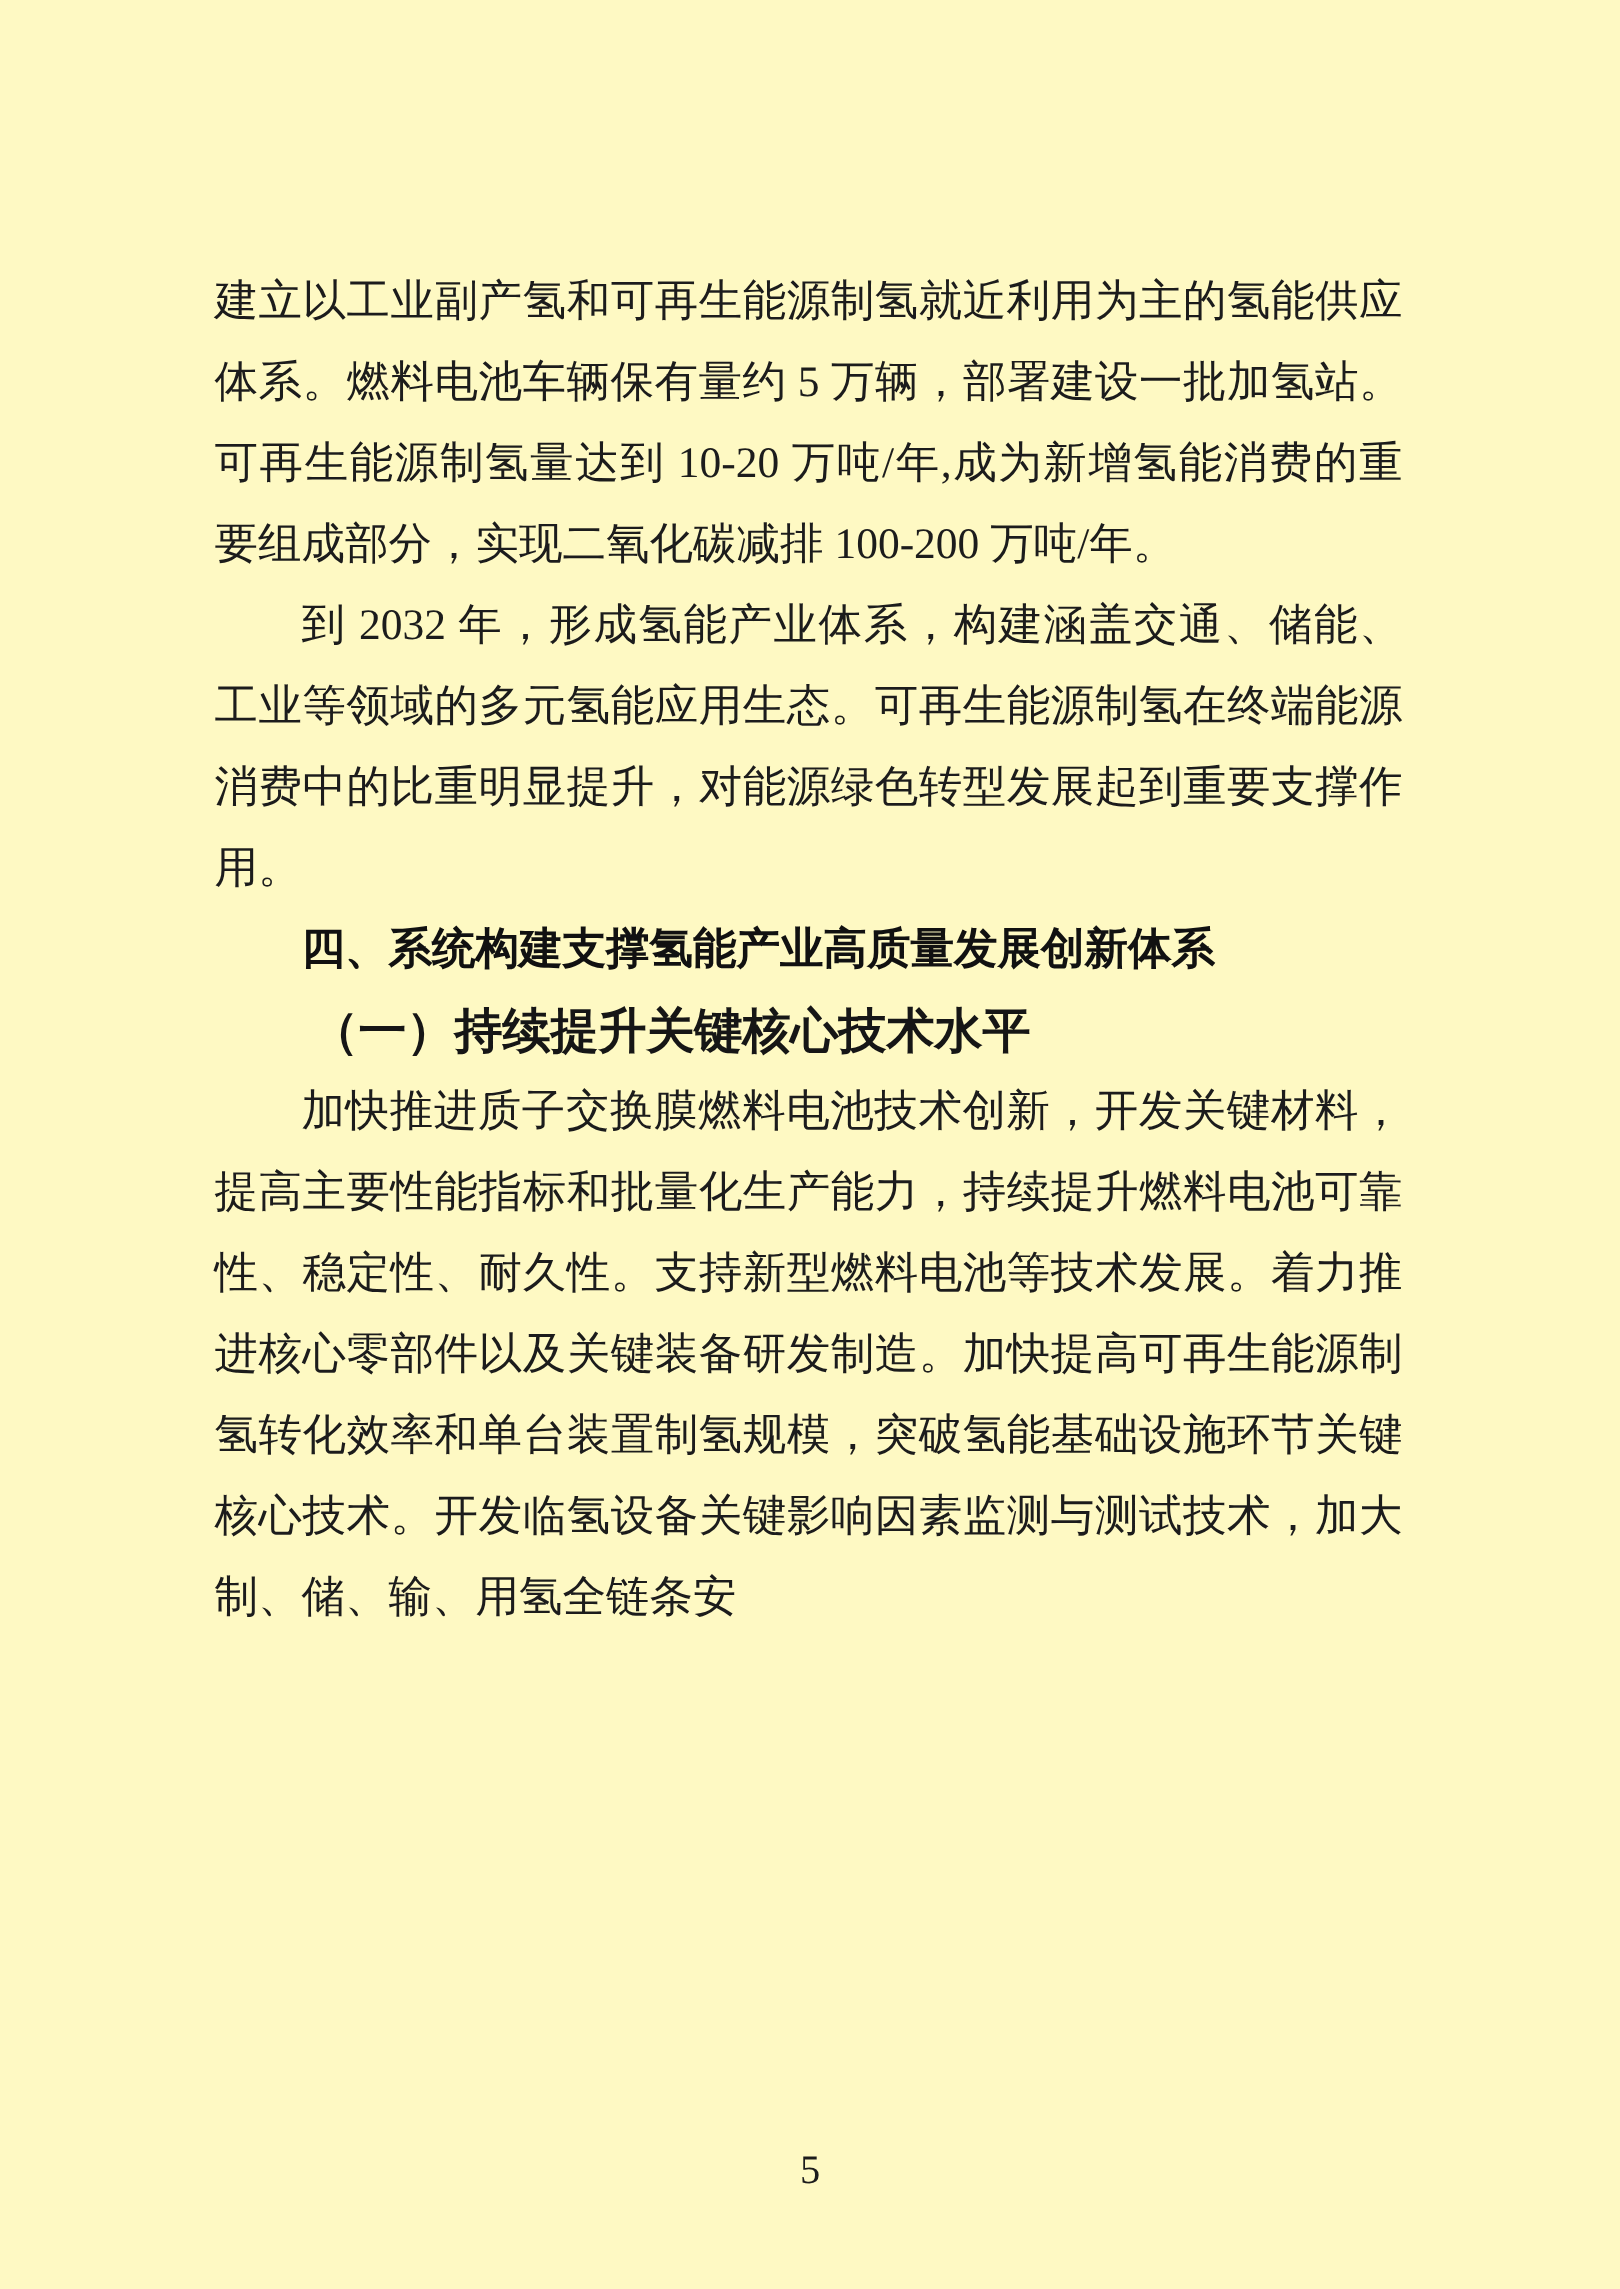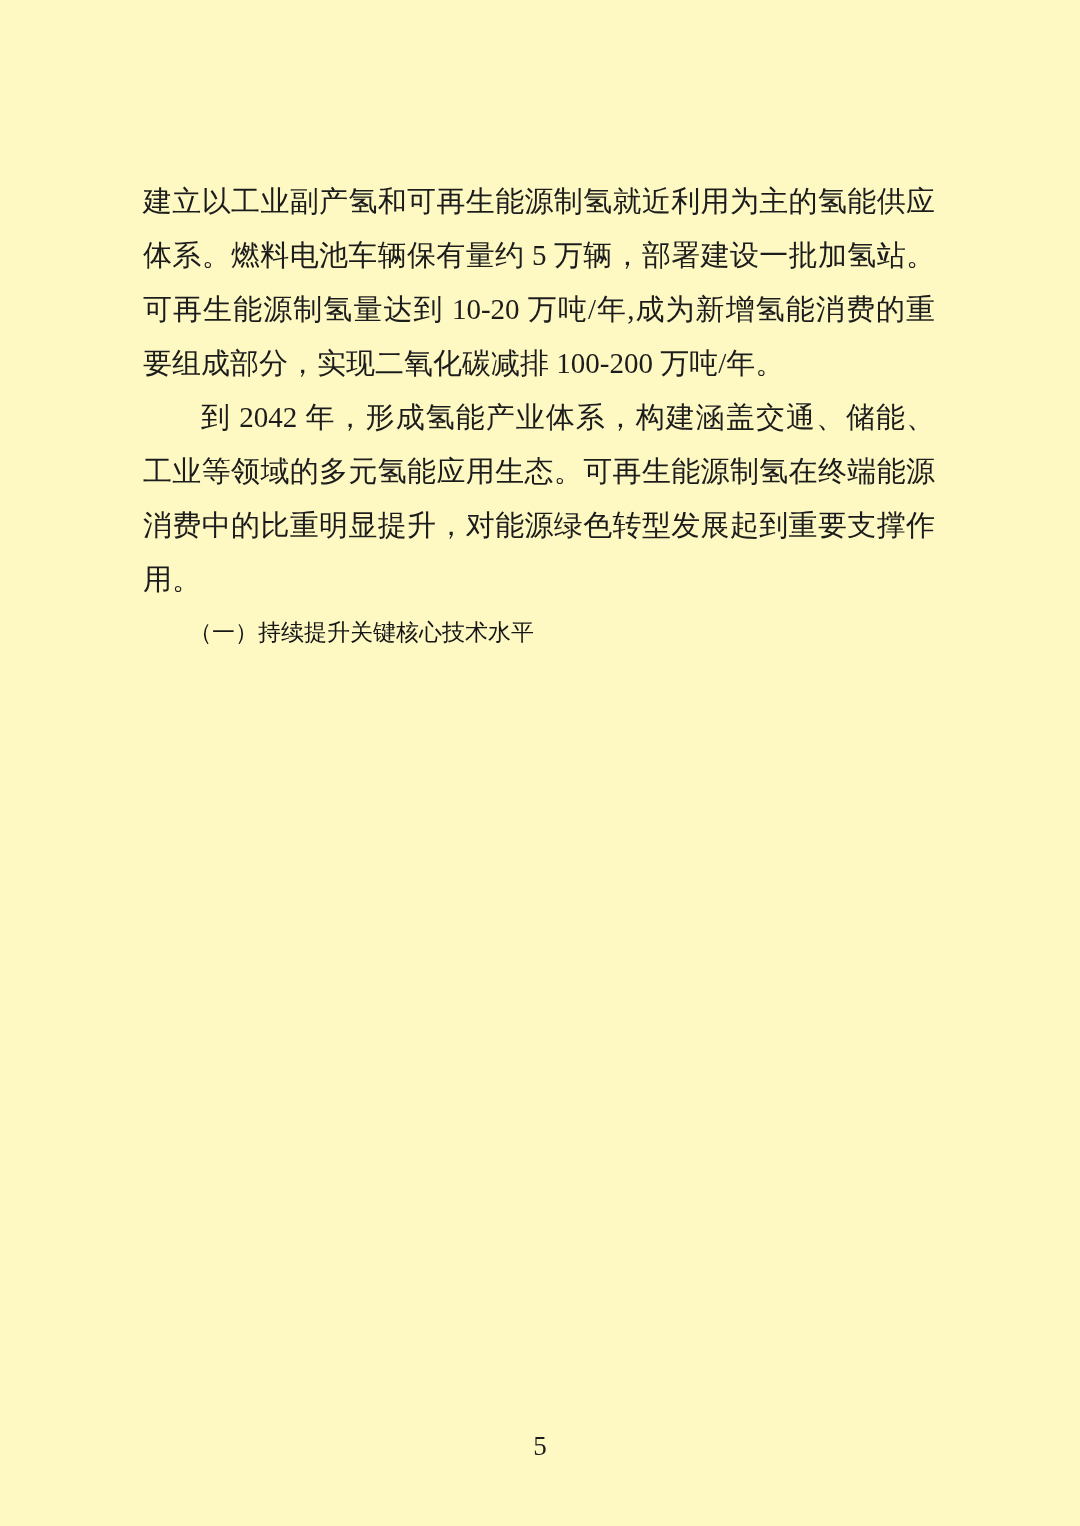--- a/index.html
+++ b/index.html
@@ -36,22 +36,22 @@
     font-weight: 700;
     font-size: 29px;
     line-height: 54px;
     text-indent: 2em;
     text-align: left;
     color: #111111;
   }
   .subsection-heading {
     margin: 0;
     font-family: "Liberation Serif", "DejaVu Serif", serif;
-    font-weight: 400;
-    font-size: 23px;
+    font-weight: 700;
+    font-size: 32px;
     line-height: 54px;
     text-indent: 2em;
     text-align: left;
     color: #161616;
   }
   .page-number {
     position: absolute;
     bottom: 64px;
     left: 0;
     width: 100%;
@@ -61,17 +61,19 @@
     line-height: 32px;
     color: #1c1c1c;
   }
 </style>
 </head>
 <body>
 
 <div class="page">
   <div class="text-block">
     <p class="body-para no-indent">建立以工业副产氢和可再生能源制氢就近利用为主的氢能供应体系。燃料电池车辆保有量约 5 万辆，部署建设一批加氢站。可再生能源制氢量达到 10-20 万吨/年,成为新增氢能消费的重要组成部分，实现二氧化碳减排 100-200 万吨/年。</p>
-    <p class="body-para">到 2042 年，形成氢能产业体系，构建涵盖交通、储能、工业等领域的多元氢能应用生态。可再生能源制氢在终端能源消费中的比重明显提升，对能源绿色转型发展起到重要支撑作用。</p>
+    <p class="body-para">到 2032 年，形成氢能产业体系，构建涵盖交通、储能、工业等领域的多元氢能应用生态。可再生能源制氢在终端能源消费中的比重明显提升，对能源绿色转型发展起到重要支撑作用。</p>
+    <h2 class="section-heading">四、系统构建支撑氢能产业高质量发展创新体系</h2>
     <h3 class="subsection-heading">（一）持续提升关键核心技术水平</h3>
+    <p class="body-para">加快推进质子交换膜燃料电池技术创新，开发关键材料，提高主要性能指标和批量化生产能力，持续提升燃料电池可靠性、稳定性、耐久性。支持新型燃料电池等技术发展。着力推进核心零部件以及关键装备研发制造。加快提高可再生能源制氢转化效率和单台装置制氢规模，突破氢能基础设施环节关键核心技术。开发临氢设备关键影响因素监测与测试技术，加大制、储、输、用氢全链条安</p>
   </div>
   <div class="page-number">5</div>
 </div>
 
 </body></html>

